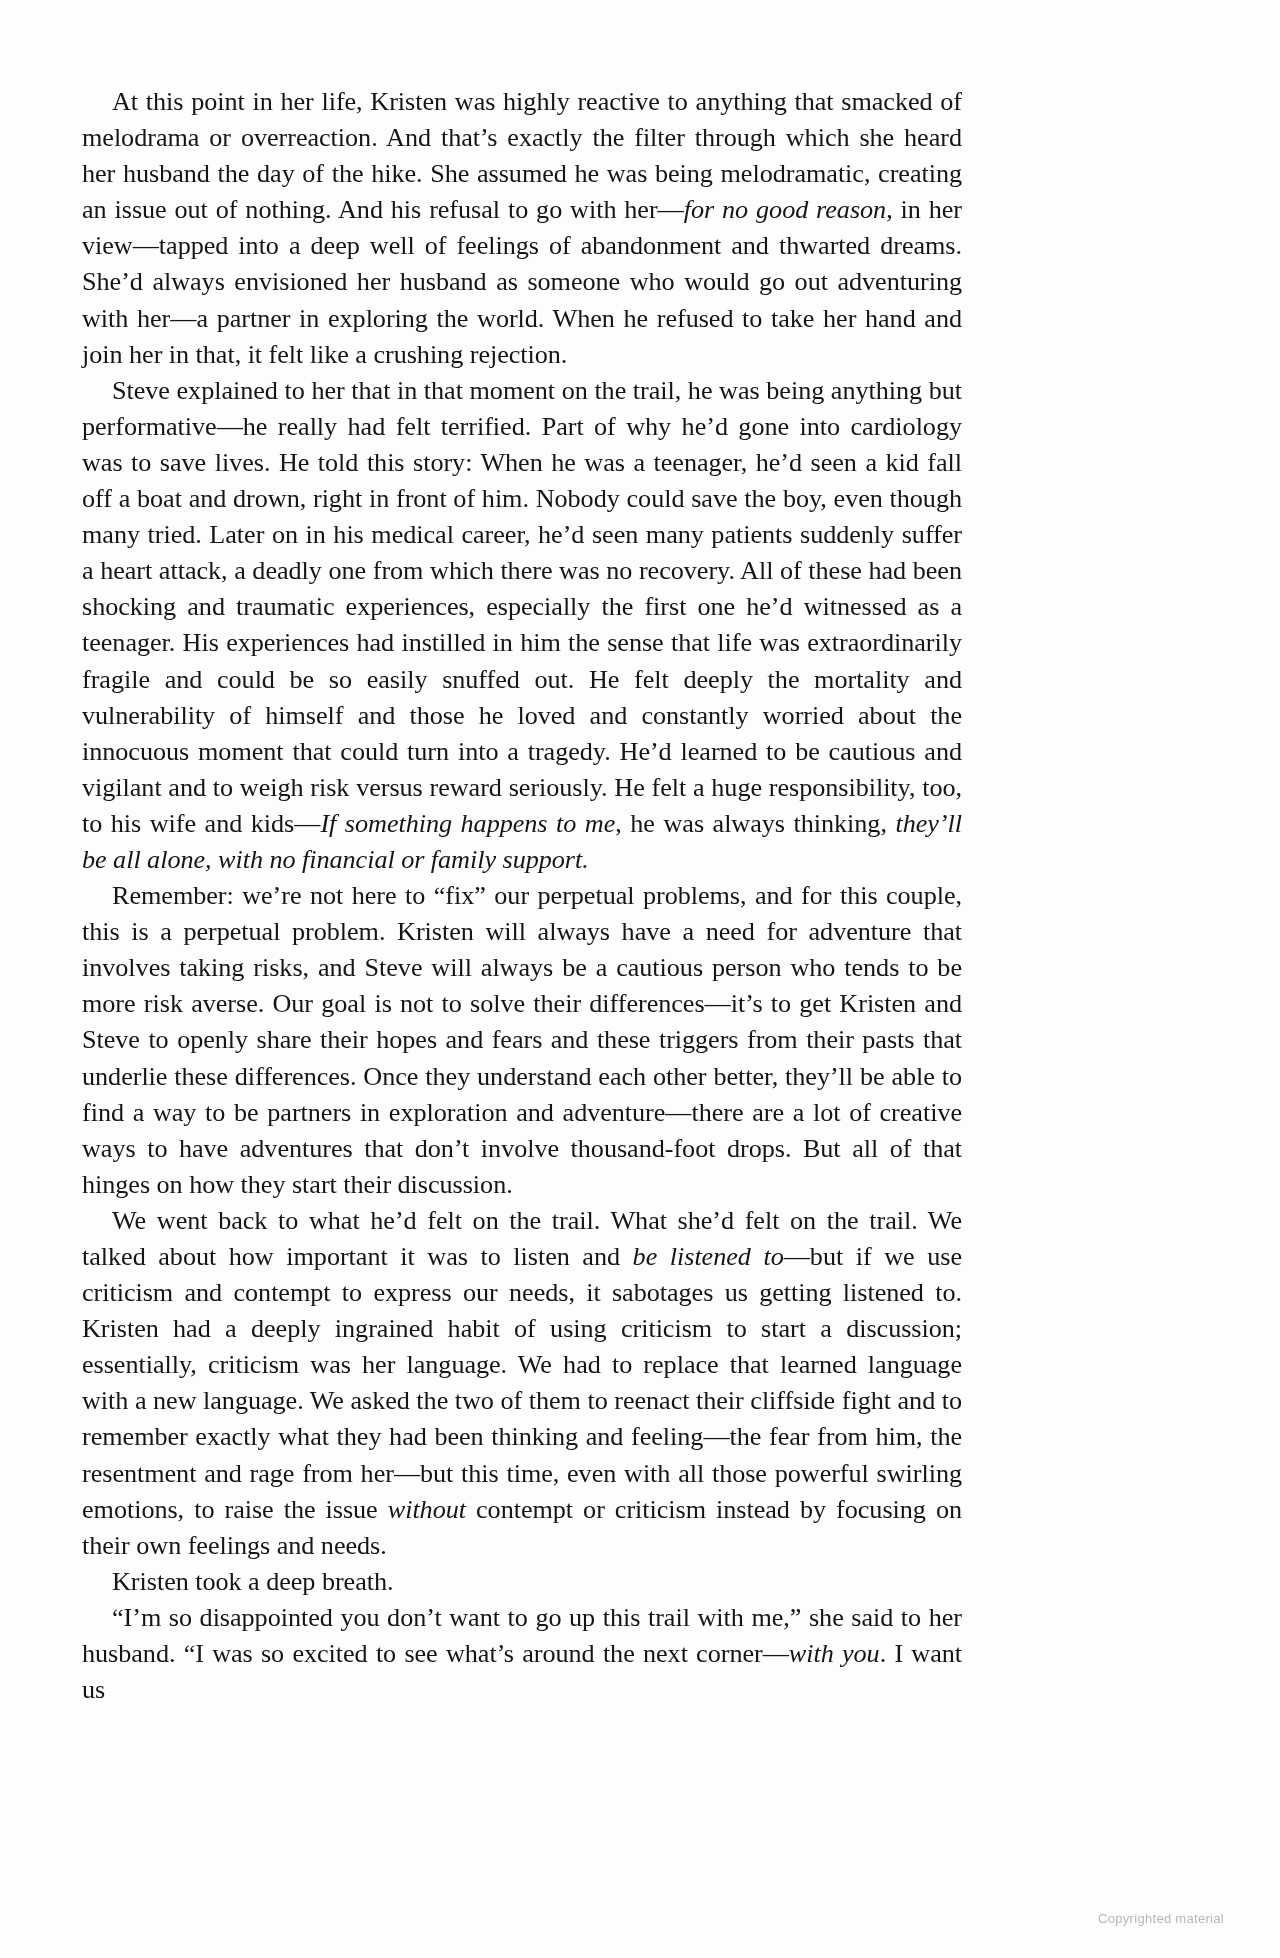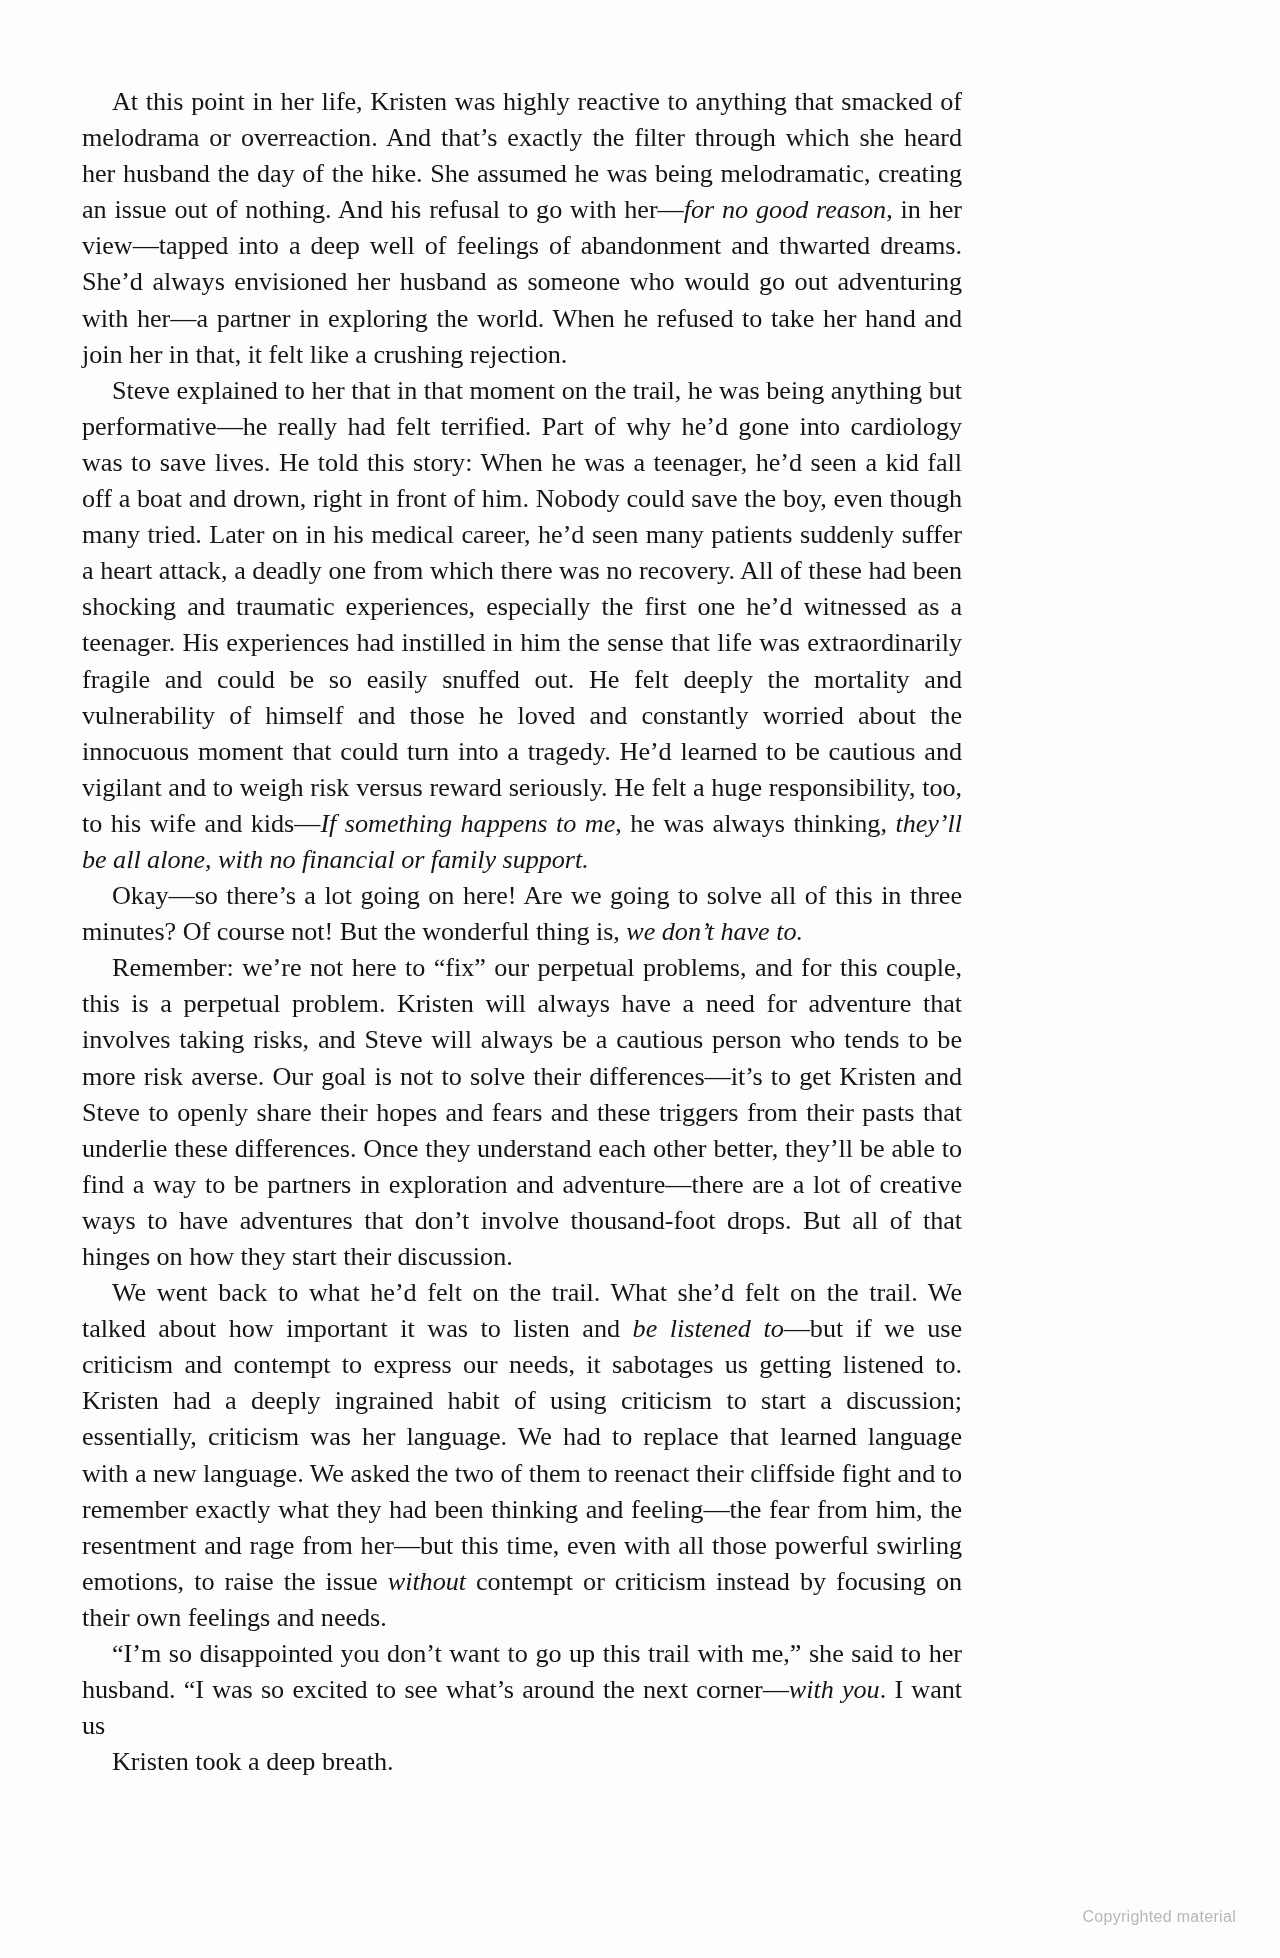--- a/index.html
+++ b/index.html
@@ -54,39 +54,38 @@
   }
 
   
 
   em {
     font-style: italic;
   }
 
   #copyright-note {
     position: absolute;
-    right: 44px;
+    right: 56px;
     bottom: 32px;
     font-family: "Liberation Sans", "DejaVu Sans", sans-serif;
-    font-size: 16px;
+    font-size: 13px;
     color: #b7b7b7;
     letter-spacing: 0.3px;
     white-space: nowrap;
   }
 </style>
 </head>
 <body>
 
 <div id="page" style="background: rgb(253, 253, 252);">
 
   <div id="textblock" style="color: rgb(21, 21, 21);">
       <p class="para"><span>At this point in her life, Kristen was highly reactive to anything that smacked of melodrama or overreaction. And that’s exactly the filter through which she heard her husband the day of the hike. She assumed he was being melodramatic, creating an issue out of nothing. And his refusal to go with her—</span><em>for no good reason</em><span>, in her view—tapped into a deep well of feelings of abandonment and thwarted dreams. She’d always envisioned her husband as someone who would go out adventuring with her—a partner in exploring the world. When he refused to take her hand and join her in that, it felt like a crushing rejection.</span></p>
       <p class="para"><span>Steve explained to her that in that moment on the trail, he was being anything but performative—he really had felt terrified. Part of why he’d gone into cardiology was to save lives. He told this story: When he was a teenager, he’d seen a kid fall off a boat and drown, right in front of him. Nobody could save the boy, even though many tried. Later on in his medical career, he’d seen many patients suddenly suffer a heart attack, a deadly one from which there was no recovery. All of these had been shocking and traumatic experiences, especially the first one he’d witnessed as a teenager. His experiences had instilled in him the sense that life was extraordinarily fragile and could be so easily snuffed out. He felt deeply the mortality and vulnerability of himself and those he loved and constantly worried about the innocuous moment that could turn into a tragedy. He’d learned to be cautious and vigilant and to weigh risk versus reward seriously. He felt a huge responsibility, too, to his wife and kids—</span><em>If something happens to me</em><span>, he was always thinking, </span><em>they’ll be all alone, with no financial or family support.</em></p>
-      <p class="para"><span>Okay—so there’s a lot going on here! Are we going to solve all of this in three minutes? Of course not! But the wonderful thing is, </span><em>we don’t have to.</em></p>
       <p class="para"><span>Remember: we’re not here to “fix” our perpetual problems, and for this couple, this is a perpetual problem. Kristen will always have a need for adventure that involves taking risks, and Steve will always be a cautious person who tends to be more risk averse. Our goal is not to solve their differences—it’s to get Kristen and Steve to openly share their hopes and fears and these triggers from their pasts that underlie these differences. Once they understand each other better, they’ll be able to find a way to be partners in exploration and adventure—there are a lot of creative ways to have adventures that don’t involve thousand-foot drops. But all of that hinges on how they start their discussion.</span></p>
       <p class="para"><span>We went back to what he’d felt on the trail. What she’d felt on the trail. We talked about how important it was to listen and </span><em>be listened to</em><span>—but if we use criticism and contempt to express our needs, it sabotages us getting listened to. Kristen had a deeply ingrained habit of using criticism to start a discussion; essentially, criticism was her language. We had to replace that learned language with a new language. We asked the two of them to reenact their cliffside fight and to remember exactly what they had been thinking and feeling—the fear from him, the resentment and rage from her—but this time, even with all those powerful swirling emotions, to raise the issue </span><em>without</em><span> contempt or criticism instead by focusing on their own feelings and needs.</span></p>
+      <p class="para"><span>Kristen took a deep breath.</span></p>
       <p class="para"><span>“I’m so disappointed you don’t want to go up this trail with me,” she said to her husband. “I was so excited to see what’s around the next corner—</span><em>with you</em><span>. I want us</span></p>
-      <p class="para"><span>Kristen took a deep breath.</span></p>
     </div>
 
   <div id="copyright-note" style="color: rgb(183, 183, 183);">Copyrighted material</div>
 
 </div>
 
 </body></html>

